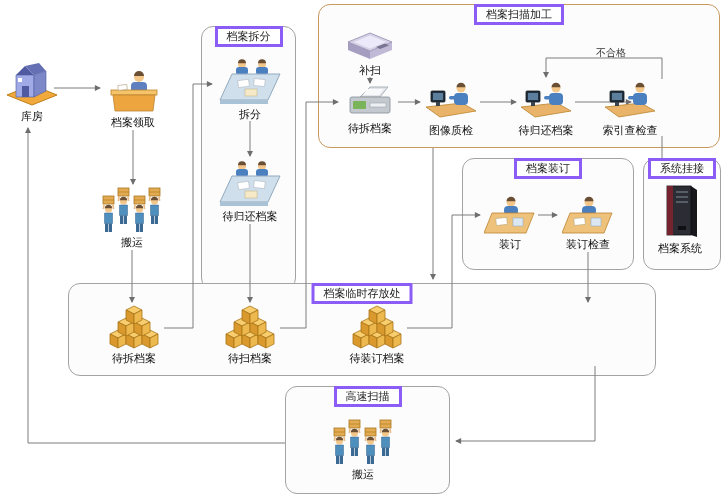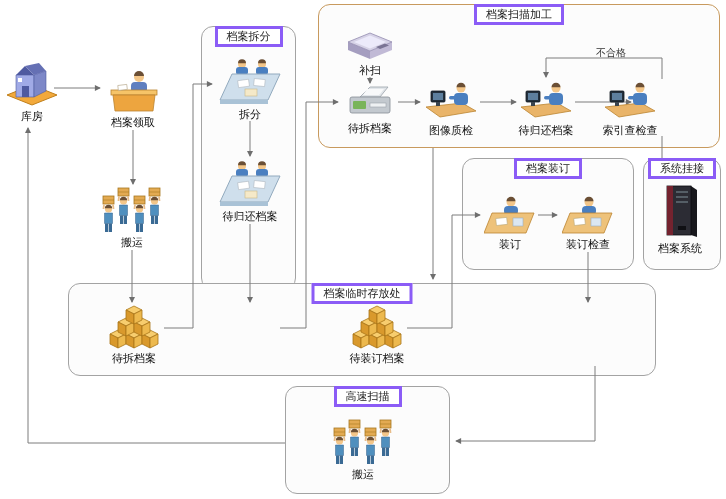--- a/index.html
+++ b/index.html
@@ -270,20 +270,26 @@
       </svg>
     <div class="lbl">档案系统</div>
   </div>
 
   <div class="node" style="left:106px;top:304px;width:56px">
     <svg width="56" height="46">
         <use href="#sym-boxes"></use>
       </svg>
     <div class="lbl">待拆档案</div>
   </div>
+  <div class="node" style="left:222px;top:304px;width:56px">
+    <svg width="56" height="46">
+        <use href="#sym-boxes"></use>
+      </svg>
+    <div class="lbl">待扫档案</div>
+  </div>
   <div class="node" style="left:347px;top:304px;width:60px">
     <svg width="56" height="46">
         <use href="#sym-boxes"></use>
       </svg>
     <div class="lbl">待装订档案</div>
   </div>
 
   <div class="node" style="left:330px;top:418px;width:66px">
     <svg width="62" height="48">
         <use href="#sym-porters"></use>

